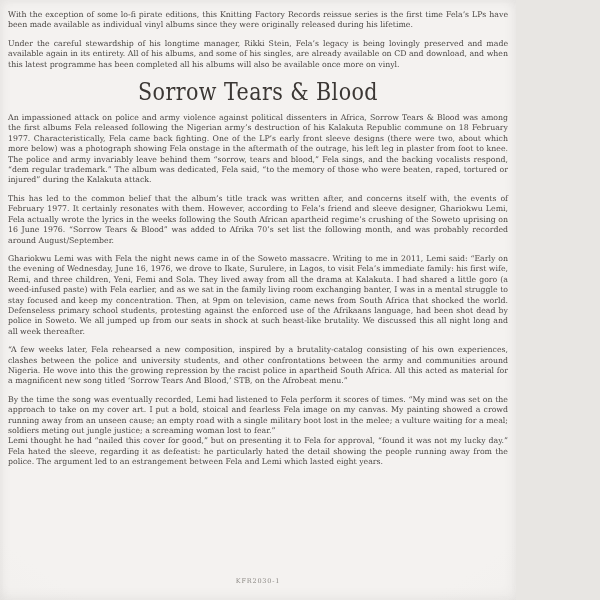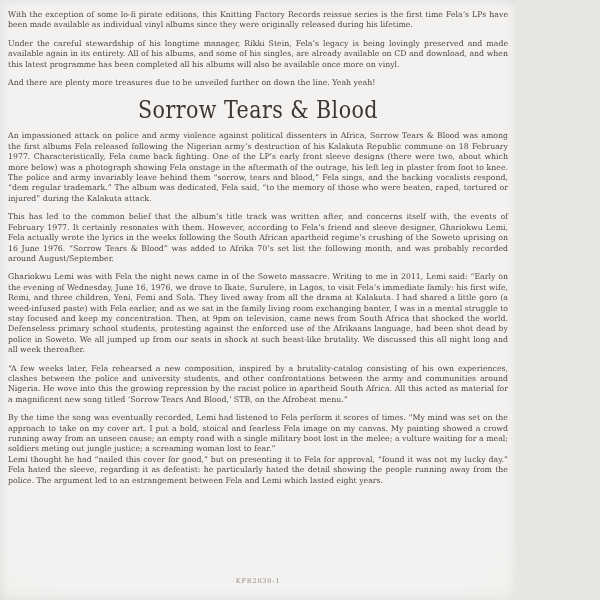--- a/index.html
+++ b/index.html
@@ -66,21 +66,20 @@
   }
 </style>
 </head>
 <body>
 
 <div class="page">
 
   <section>
     <p class="para">With the exception of some lo-fi pirate editions, this Knitting Factory Records reissue series is the first time Fela’s LPs have been made available as individual vinyl albums since they were originally released during his lifetime.</p>
     <p class="para">Under the careful stewardship of his longtime manager, Rikki Stein, Fela’s legacy is being lovingly preserved and made available again in its entirety. All of his albums, and some of his singles, are already available on CD and download, and when this latest programme has been completed all his albums will also be available once more on vinyl.</p>
-    <p class="para">And there are plenty more treasures due to be unveiled further on down the line. Yeah yeah!</p>
   </section>
 
   <h1 class="title">Sorrow Tears &amp; Blood</h1>
 
   <section>
     <p class="para">
       <span class="seg">An impassioned attack on police and army violence against political dissenters in Africa, Sorrow Tears &amp; Blood was among the first albums Fela released following the Nigerian army’s destruction of his Kalakuta Republic commune on 18 February 1977. Characteristically, Fela came back fighting. One of the LP’s early front sleeve designs (there were two, about which more below) was a photograph showing Fela onstage in the aftermath of the outrage, his left leg in plaster from foot to knee. The police and army invariably leave behind them “sorrow, tears and blood,” Fela sings, and the backing vocalists respond, “dem regular trademark.”  The album was dedicated, Fela said, “to the memory of those who were beaten, raped, tortured or injured” during the Kalakuta attack.</span>
     </p>
     <p class="para">
       <span class="seg">This has led to the common belief that the album’s title track was written after, and concerns itself with, the events of February 1977. It certainly resonates with them. However, according to Fela’s friend and sleeve designer, Ghariokwu Lemi, Fela actually wrote the lyrics in the weeks following the South African apartheid regime’s crushing of the Soweto uprising on 16 June 1976. “Sorrow Tears &amp; Blood” was added to Afrika 70’s set list the following month, and was probably recorded around August/September.</span>

